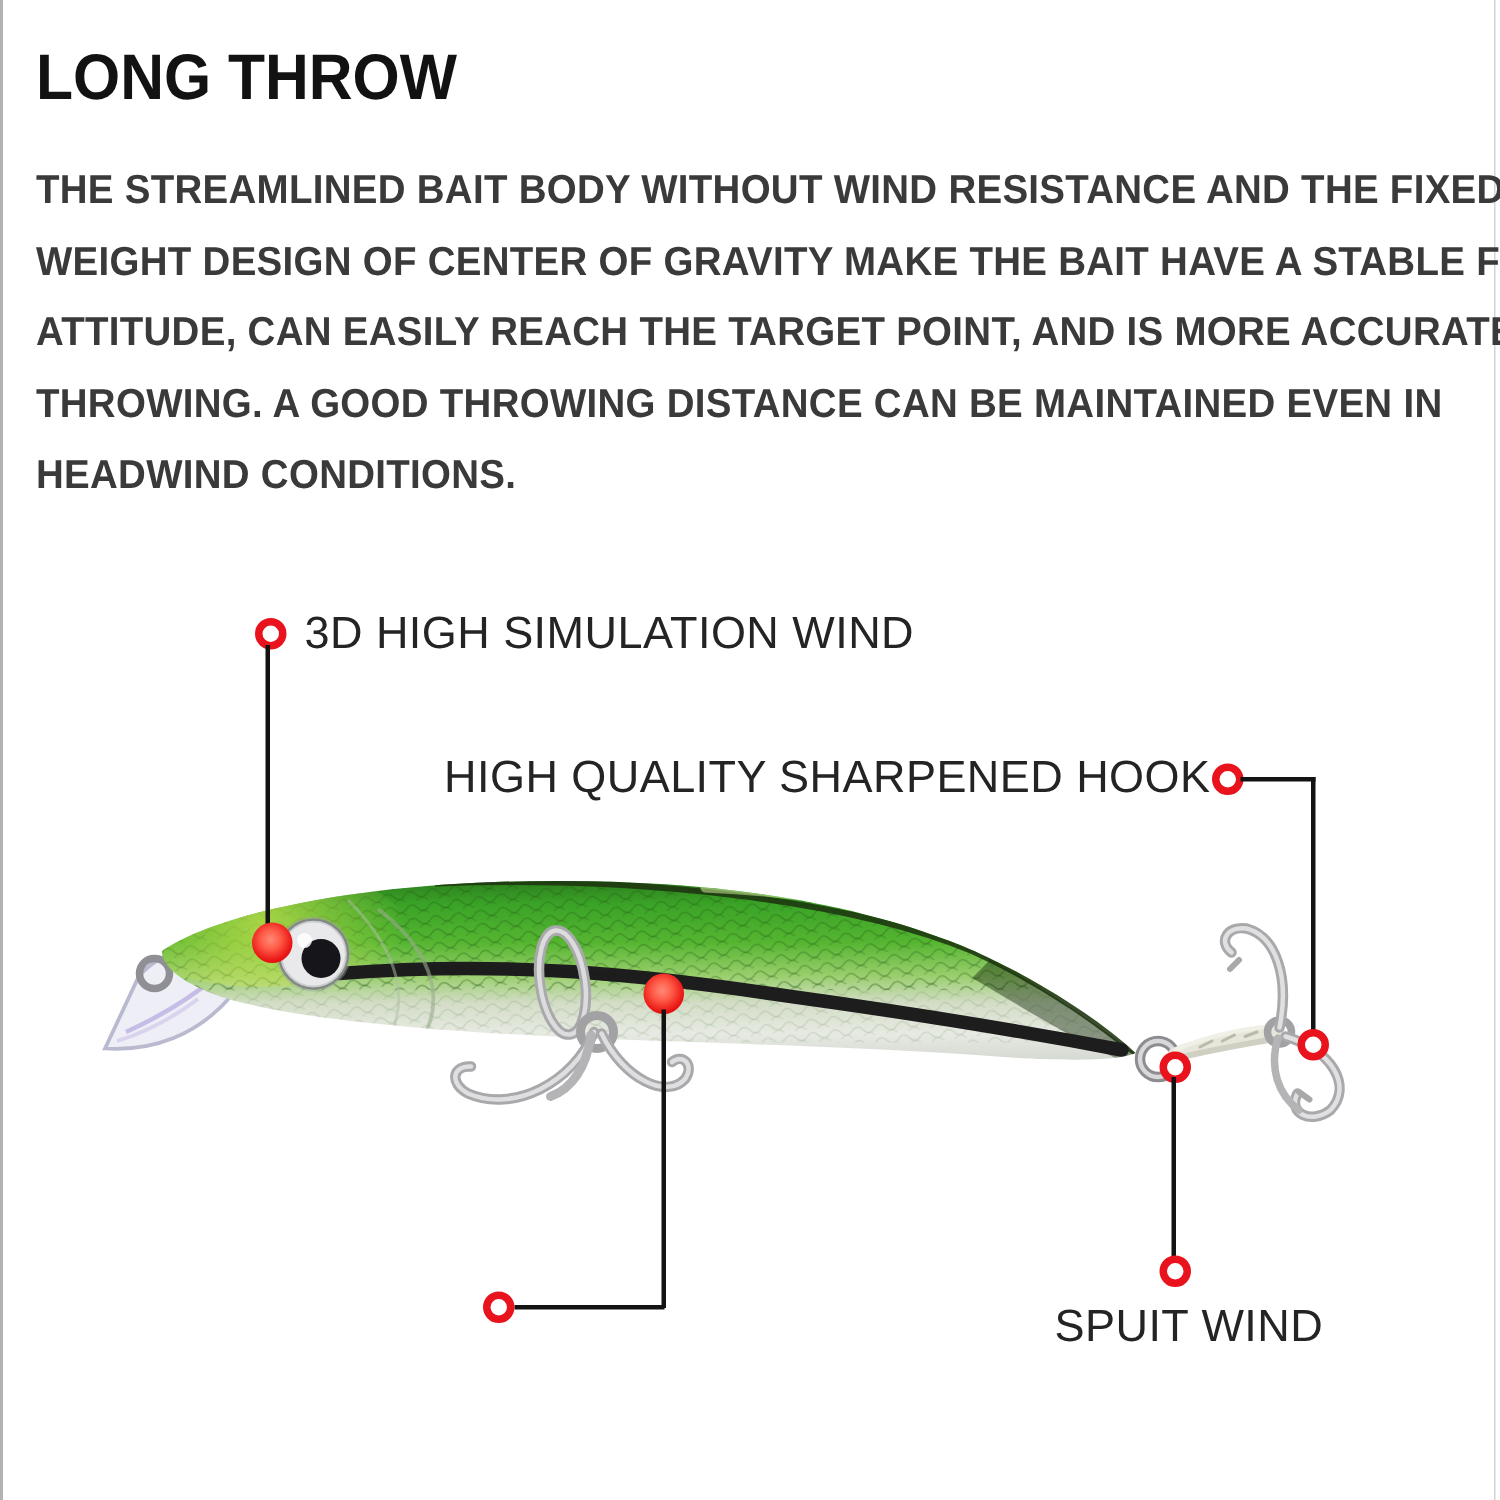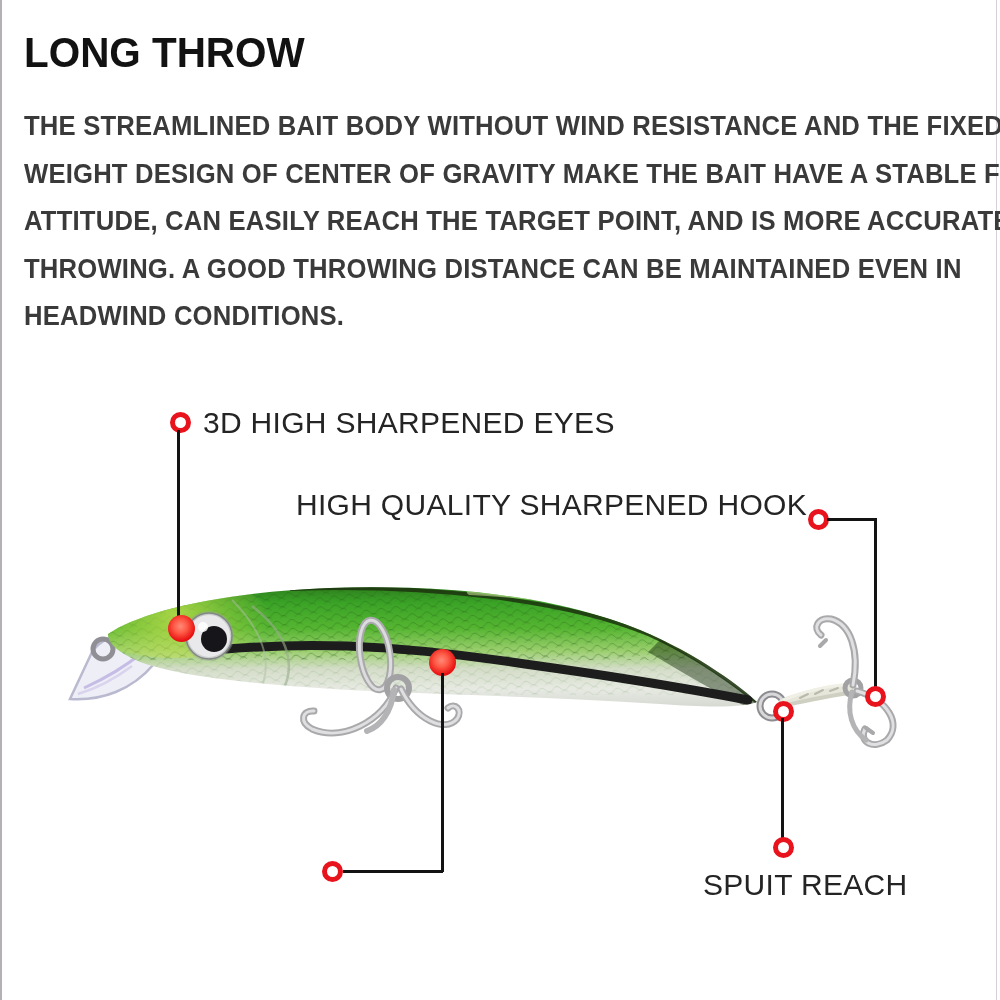--- a/index.html
+++ b/index.html
@@ -23,21 +23,21 @@
     color:#3a3a3a;font-size:27px;font-weight:bold;
     transform:scaleX(0.95);transform-origin:left top;
   }
   .desc .line{white-space:nowrap;line-height:47.5px;letter-spacing:0.2px;}
 
   .callout-label{
     position:absolute;color:#242424;font-size:30px;
     white-space:nowrap;letter-spacing:0.3px;
   }
   .lbl-eyes{left:203px;top:406px;}
-  .lbl-hook{right:193px;top:488px;}
+  .lbl-hook{right:193px;top:502px;}
   .lbl-body{left:71px;top:888px;}
   .lbl-ring{left:703px;top:868px;}
 
   .marker-ring{
     position:absolute;width:11px;height:11px;border-radius:50%;
     border:5px solid #e8131c;background:#ffffff;box-sizing:content-box;
   }
   .marker-dot{
     position:absolute;width:27px;height:27px;border-radius:50%;
     background:radial-gradient(circle at 46% 42%, #ff8a78 0%, #ff5d49 30%, #e81212 68%, #cf0d0d 100%);
@@ -182,31 +182,31 @@
       <path d="M857 691 C 888 700, 902 724, 887 740 C 874 750, 858 742, 865 729" stroke="#a9a9ab" stroke-width="7"></path>
       <path d="M857 691 C 888 700, 902 724, 887 740 C 874 750, 858 742, 865 729" stroke="#e0e0e2" stroke-width="3"></path>
       <path d="M866 728 l 7 5" stroke="#a9a9ab" stroke-width="4"></path>
       <path d="M852 692 C 846 712, 852 730, 866 740" stroke="#b4b4b6" stroke-width="5"></path>
     </g>
   </svg>
 
   <div class="marker-ring ring-eyes-label"></div>
   <div class="cline line-eyes-v"></div>
   <div class="marker-dot dot-eye"></div>
-  <div class="callout-label lbl-eyes">3D HIGH SHARPENED EYES</div>
+  <div class="callout-label lbl-eyes">3D HIGH SIMULATION WIND</div>
 
   <div class="callout-label lbl-hook">HIGH QUALITY SHARPENED HOOK</div>
   <div class="marker-ring ring-hook-label"></div>
   <div class="cline line-hook-h"></div>
   <div class="cline line-hook-v"></div>
   <div class="marker-ring ring-hook-target"></div>
 
   <div class="marker-dot dot-body"></div>
   <div class="cline line-body-v"></div>
   <div class="cline line-body-h"></div>
   <div class="marker-ring ring-body-label"></div>
 
   <div class="marker-ring ring-spuit-target"></div>
   <div class="cline line-spuit-v"></div>
   <div class="marker-ring ring-spuit-label"></div>
-  <div class="callout-label lbl-ring">SPUIT REACH</div>
+  <div class="callout-label lbl-ring">SPUIT WIND</div>
 
 </div>
 
 </body></html>

